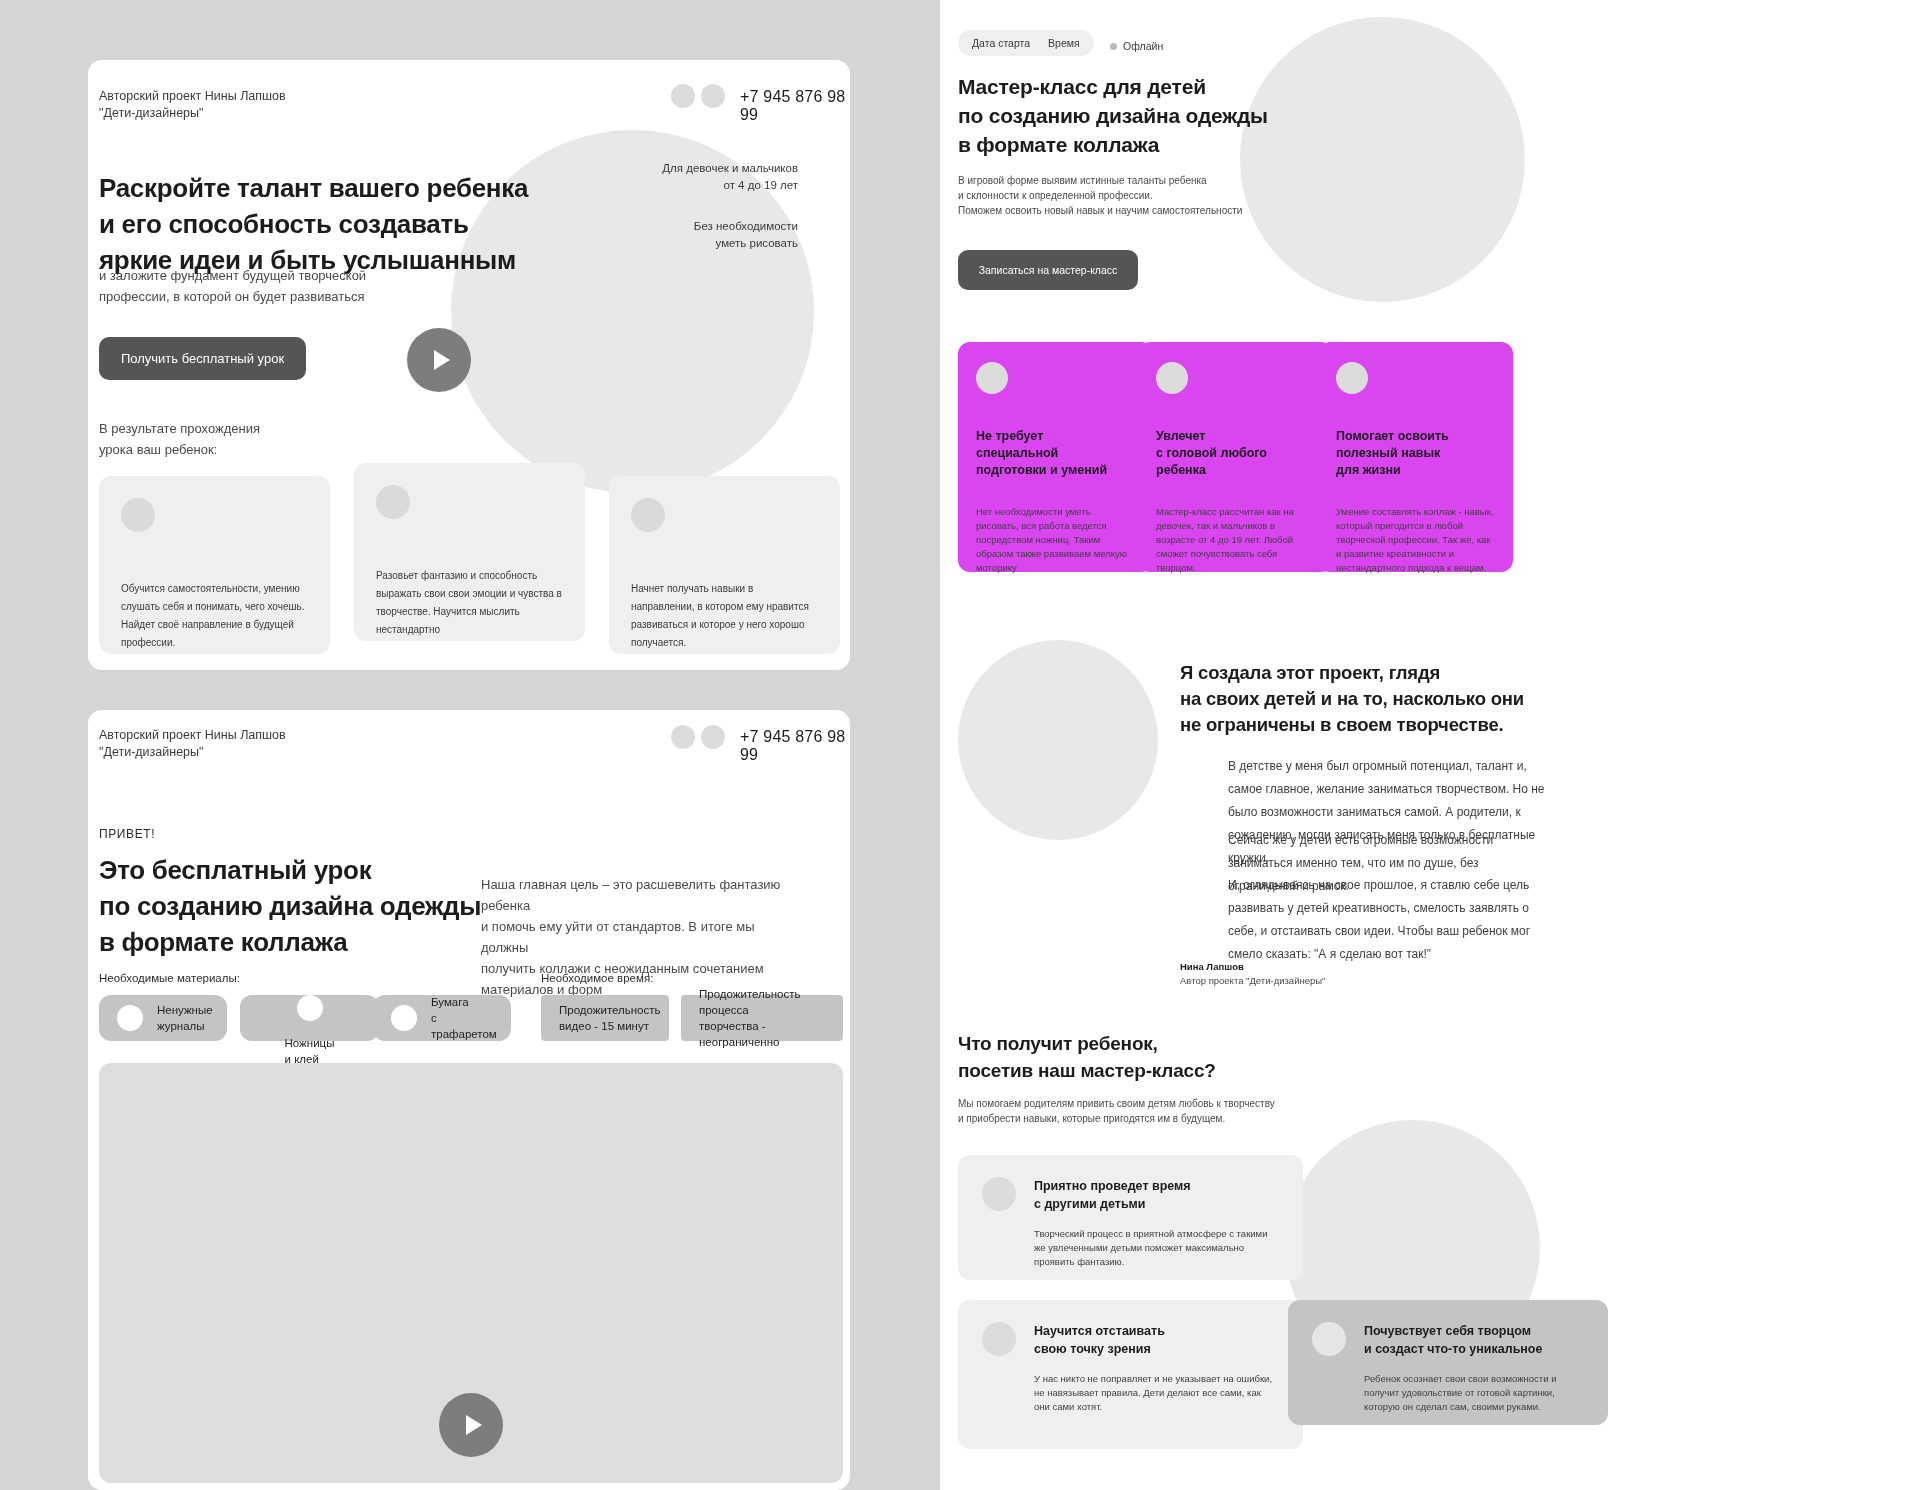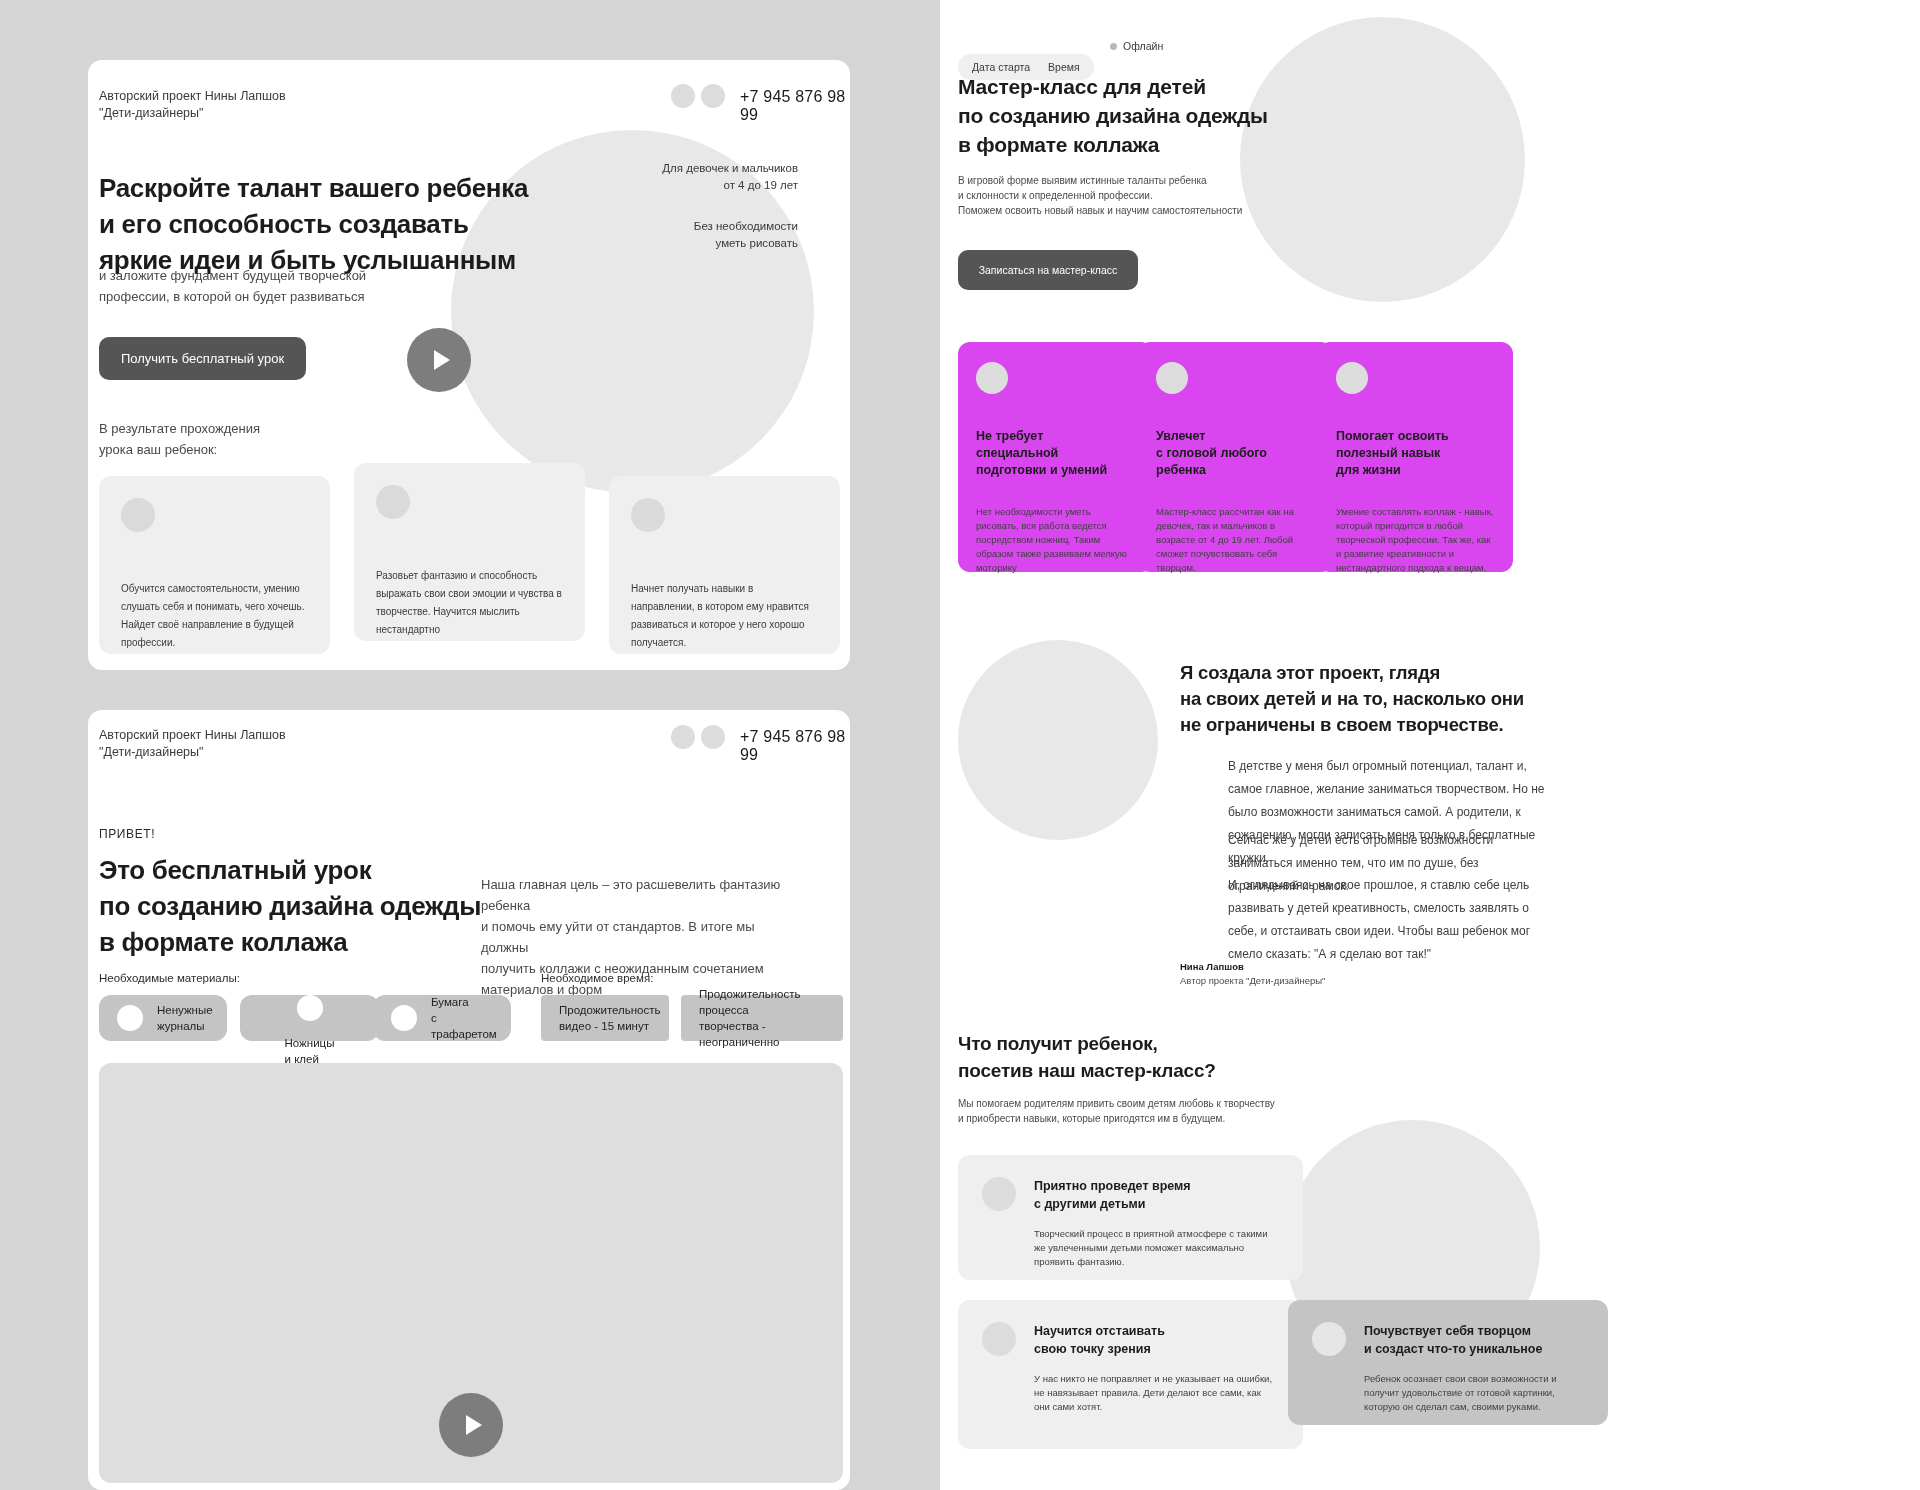--- a/index.html
+++ b/index.html
@@ -52,21 +52,21 @@
 
   .bcard {
     position: absolute; background: #efefef; border-radius: 12px; padding: 22px 22px 20px;
   }
   .bcard .av { width: 34px; height: 34px; border-radius: 50%; background: #dadada; }
   .bcard p { font-size: 10px; line-height: 18px; color: #3b3b3b; margin-top: 48px; }
 
   
   .pill-group {
     position: absolute; display: flex; align-items: center;
-    background: #efefef; border-radius: 18px; padding: 7px 14px; gap: 18px; margin-top: 24px;
+    background: #efefef; border-radius: 18px; padding: 7px 14px; gap: 18px;
   }
   .pill-group span { font-size: 10.5px; color: #3a3a3a; }
   .offline { position: absolute; display: flex; align-items: center; gap: 6px; font-size: 10.5px; color: #3a3a3a; }
   .offline i { width: 7px; height: 7px; border-radius: 50%; background: #b9b9b9; display: block; }
 
   .r-h1 { position: absolute; font-size: 21px; line-height: 29px; font-weight: 700; letter-spacing: -.2px; }
   .r-sub { position: absolute; font-size: 10px; line-height: 15px; color: #4a4a4a; }
 
   .fcard { position: absolute; background: #d946ef; border-radius: 12px; padding: 20px 18px; }
   .fcard .av { width: 32px; height: 32px; border-radius: 50%; background: #dcdcdc; }

